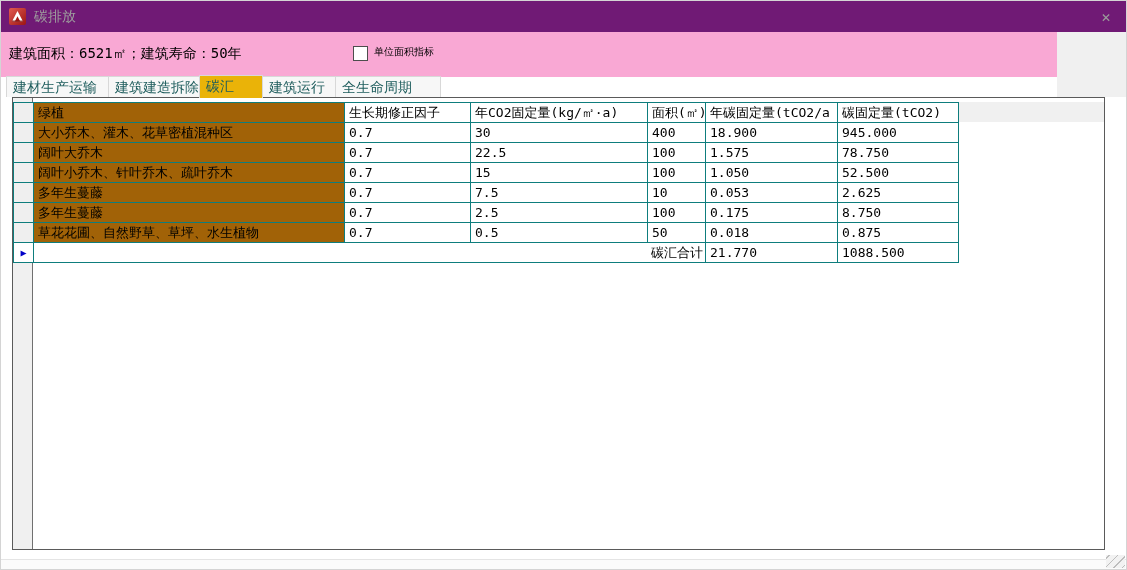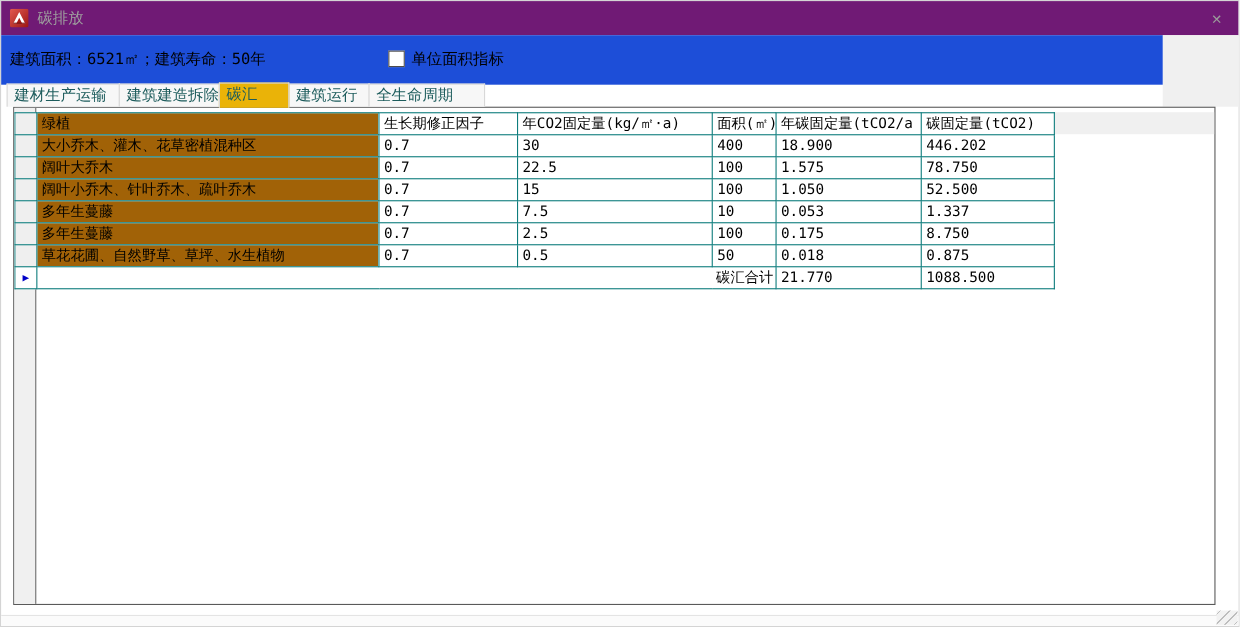--- a/index.html
+++ b/index.html
@@ -12,25 +12,25 @@
   .titlebar{position:absolute;left:0;top:0;width:100%;height:31px;background:#701a75;}
   .logo{position:absolute;left:8px;top:7px;width:17px;height:17px;}
   .title{position:absolute;left:33px;top:7px;font-size:14px;color:#9e9e9e;white-space:nowrap;}
   .close{position:absolute;right:10px;top:6px;width:20px;height:20px;color:#9a9a9a;
          font-size:15px;line-height:20px;text-align:center;cursor:default;}
 
   
   .topright-gray{position:absolute;left:1056px;top:31px;width:71px;height:65px;background:#f0f0f0;}
 
   
-  .infobar{position:absolute;left:0;top:31px;width:1056px;height:45px;background:#1d4ed8;}
+  .infobar{position:absolute;left:0;top:31px;width:1056px;height:45px;background:#f9a8d4;}
   .info-text{position:absolute;left:8px;top:13px;font-size:14px;white-space:nowrap;}
   .checkbox{position:absolute;left:352px;top:14px;width:13px;height:13px;background:#fff;
             border:1px solid #4d4d4d;}
-  .checkbox-label{position:absolute;left:373px;top:13px;font-size:14px;white-space:nowrap;}
+  .checkbox-label{position:absolute;left:373px;top:13px;font-size:10px;white-space:nowrap;}
 
   
   .tabstrip{position:absolute;left:5px;top:74px;height:23px;display:flex;align-items:center;z-index:6;}
   .tab{box-sizing:border-box;height:21px;background:#f7f7f7;border:1px solid #d8d8d8;border-bottom:none;
        margin-left:-1px;font-size:14px;line-height:20px;padding:0 0 0 6px;color:#1d5c5c;
        white-space:nowrap;overflow:hidden;cursor:default;}
   .tab:first-child{margin-left:0;}
   .tab.active{height:23px;background:#eab308;z-index:7;}
   .tab.w1{width:103px}.tab.w2{width:92px}.tab.w3{width:64px}.tab.w4{width:74px}.tab.w5{width:106px}
 
@@ -121,21 +121,21 @@
         <th>年碳固定量(tCO2/a</th>
         <th>碳固定量(tCO2)</th>
       </tr>
       <tr>
         <td class="sel"></td>
         <td class="plant">大小乔木、灌木、花草密植混种区</td>
         <td>0.7</td>
         <td>30</td>
         <td>400</td>
         <td>18.900</td>
-        <td>446.202</td>
+        <td>945.000</td>
       </tr>
       <tr>
         <td class="sel"></td>
         <td class="plant">阔叶大乔木</td>
         <td>0.7</td>
         <td>22.5</td>
         <td>100</td>
         <td>1.575</td>
         <td>78.750</td>
       </tr>
@@ -148,21 +148,21 @@
         <td>1.050</td>
         <td>52.500</td>
       </tr>
       <tr>
         <td class="sel"></td>
         <td class="plant">多年生蔓藤</td>
         <td>0.7</td>
         <td>7.5</td>
         <td>10</td>
         <td>0.053</td>
-        <td>1.337</td>
+        <td>2.625</td>
       </tr>
       <tr>
         <td class="sel"></td>
         <td class="plant">多年生蔓藤</td>
         <td>0.7</td>
         <td>2.5</td>
         <td>100</td>
         <td>0.175</td>
         <td>8.750</td>
       </tr>

